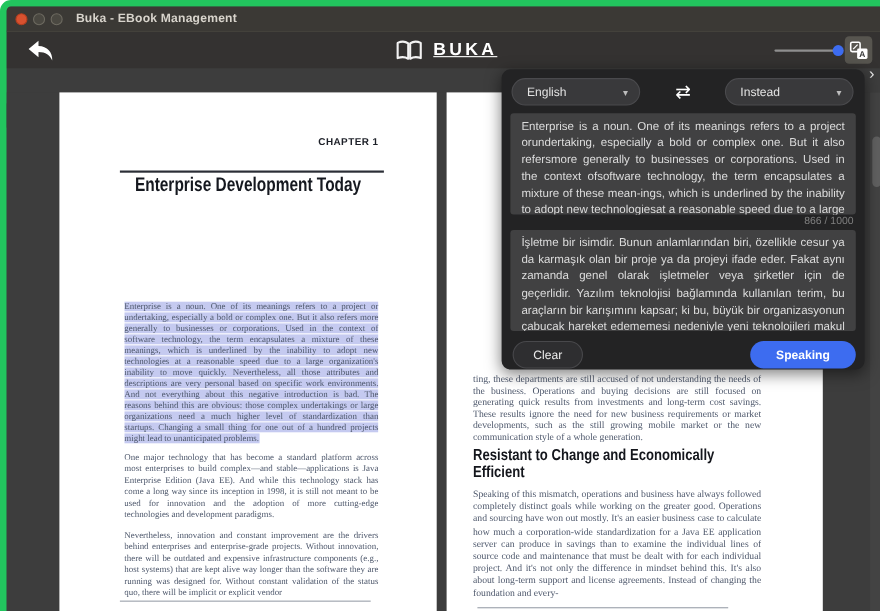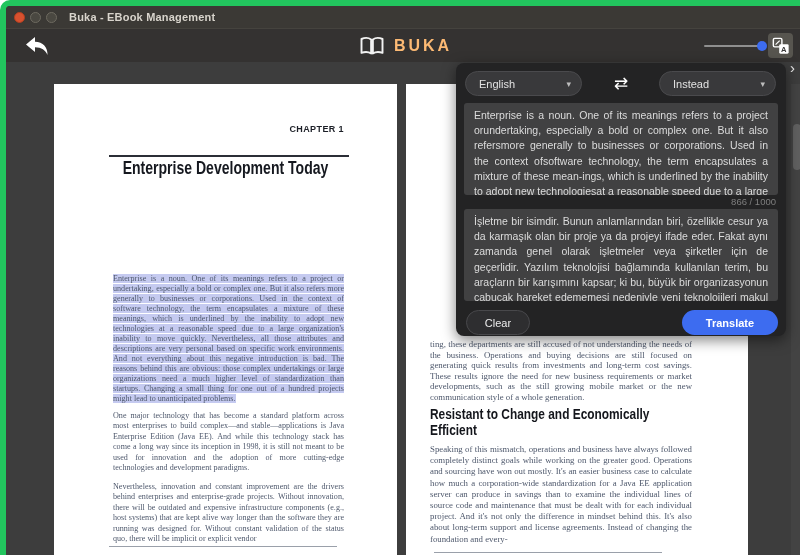--- a/index.html
+++ b/index.html
@@ -10,21 +10,21 @@
   .titlebar{height:22px;background:#3b3935;display:flex;align-items:center;position:relative;}
   .winbtn{width:11px;height:11px;border-radius:50%;margin-left:5px;box-sizing:border-box;}
   .winbtn.close{background:#d8512f;border:1px solid #b23f20;margin-left:8px;}
   .winbtn.min{background:#4a4841;border:1px solid #6d6a60;}
   .winbtn.max{background:#4a4841;border:1px solid #6d6a60;}
   .wintitle{color:#d8d4cc;font-size:11px;font-weight:bold;margin-left:12px;letter-spacing:.2px;}
   
   .toolbar-main{height:34px;background:#343231;position:relative;border-top:1px solid #45433e;box-sizing:border-box;}
   .back-btn{position:absolute;left:16px;top:4px;width:32px;height:26px;cursor:pointer;}
   .logo{position:absolute;left:0;right:0;top:0;height:34px;display:flex;align-items:center;justify-content:center;gap:8px;}
-  .logo-text{color:#fdba74;font-size:16px;font-weight:bold;letter-spacing:3px;}
+  .logo-text{color:#ffffff;font-size:16px;font-weight:bold;letter-spacing:3px;text-decoration:underline;}
   .slider{position:absolute;right:38px;top:16px;width:62px;height:2px;background:#8f8f8f;border-radius:1px;}
   .slider-knob{position:absolute;right:-1px;top:-4px;width:10px;height:10px;border-radius:50%;}
   .translate-btn{position:absolute;right:11px;top:4px;width:25px;height:25px;border-radius:4px;
     background:#57554f;display:flex;align-items:center;justify-content:center;}
   
   .toolbar-sub{height:22px;background:#2b2a27;position:relative;display:flex;align-items:center;margin-top:32px;}
   .tb-icon{display:inline-flex;align-items:center;justify-content:center;height:22px;}
   .sidebar-toggle{margin-left:12px;}
   .search{margin-left:28px;}
   .arrow{margin-left:11px;}
@@ -193,16 +193,16 @@
     </div>
     <div class="swap">⇄</div>
     <div class="lang-pill pill-tgt">
       <span class="lbl">Instead</span>
       <span class="caret">▾</span>
     </div>
     <div class="t-field field-src">Enterprise is a noun. One of its meanings refers to a project orundertaking, especially a bold or complex one. But it also refersmore generally to businesses or corporations. Used in the context ofsoftware technology, the term encapsulates a mixture of these mean-ings, which is underlined by the inability to adopt new technologiesat a reasonable speed due to a large organization's inability to movequickly.</div>
     <div class="counter">866 / 1000</div>
     <div class="t-field field-tgt">İşletme bir isimdir. Bunun anlamlarından biri, özellikle cesur ya da karmaşık olan bir proje ya da projeyi ifade eder. Fakat aynı zamanda genel olarak işletmeler veya şirketler için de geçerlidir. Yazılım teknolojisi bağlamında kullanılan terim, bu araçların bir karışımını kapsar; ki bu, büyük bir organizasyonun çabucak hareket edememesi nedeniyle yeni teknolojileri makul bir hızda kabul edememesi ile altı çizilir. Yine de, tüm</div>
     <div class="btn btn-clear">Clear</div>
-    <div class="btn btn-translate">Translate</div>
+    <div class="btn btn-translate">Speaking</div>
   </div>
 
 </div>
 
 </body></html>

